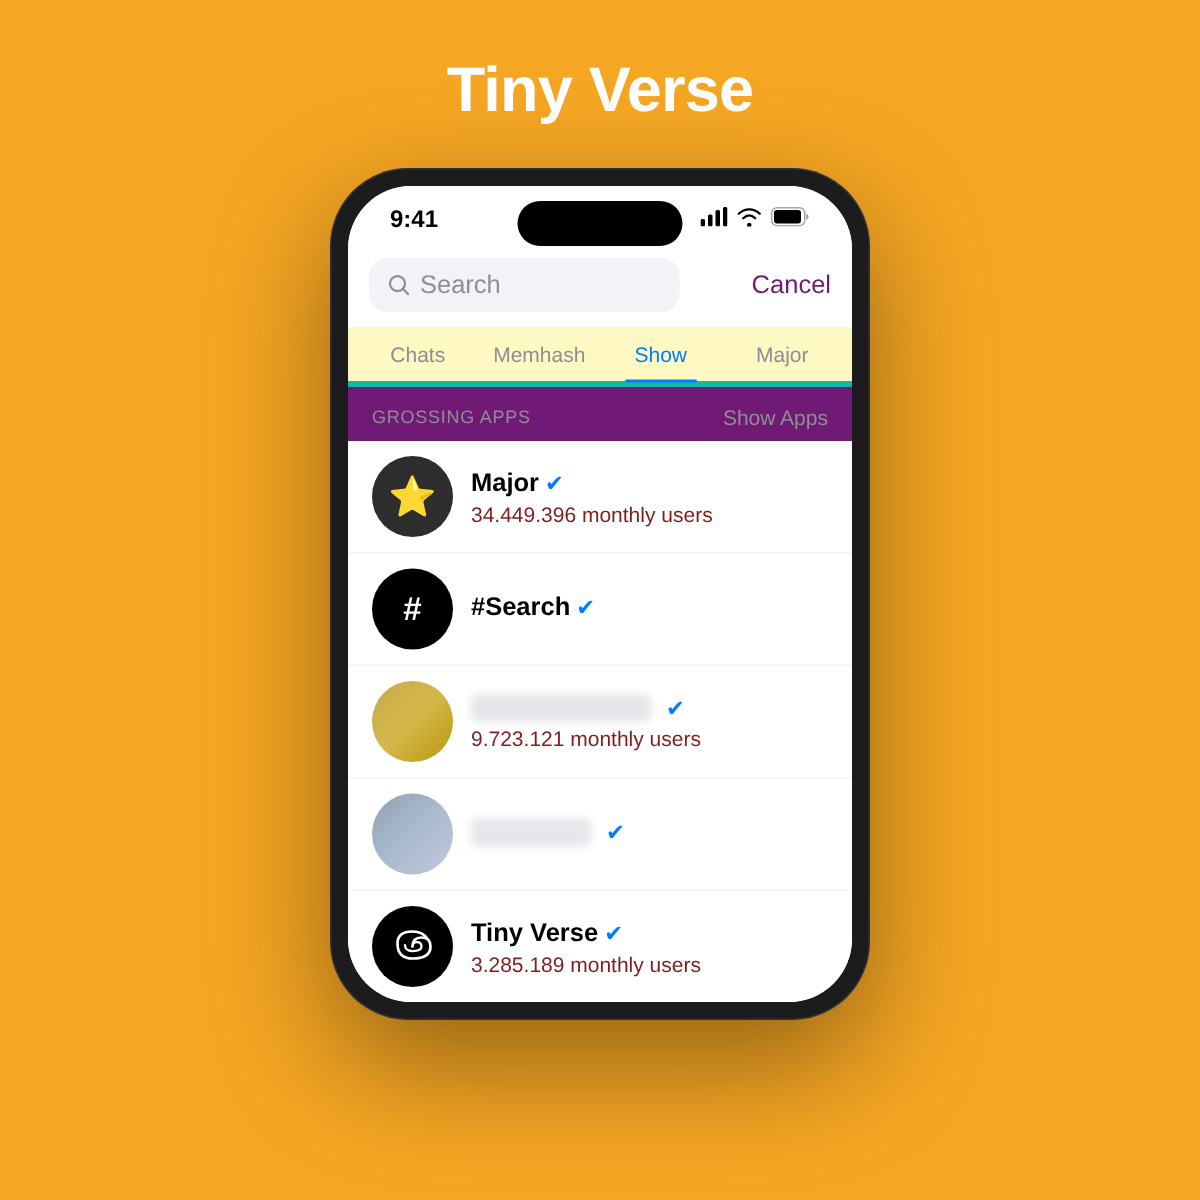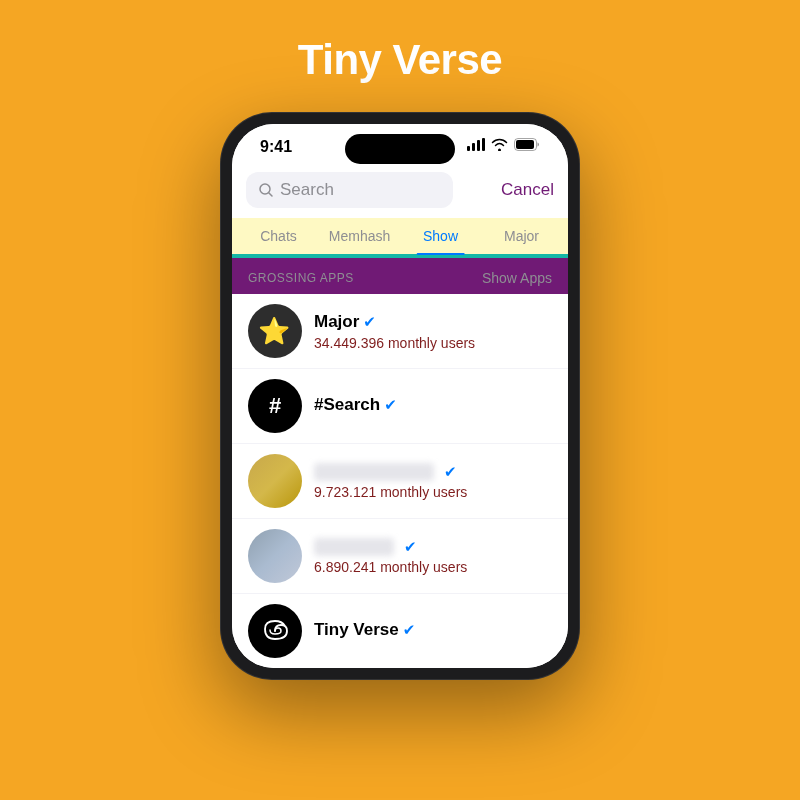--- a/index.html
+++ b/index.html
@@ -358,35 +358,35 @@
         </div>
       </div>
 
       <div class="app-item">
         <div class="app-avatar blue-gray"></div>
         <div class="app-info">
           <div class="app-name-row">
             <span class="blurred-text-sm"></span>
             <span class="verified-badge" style="margin-left:6px;">✔</span>
           </div>
-          <div class="app-users">6.890.241 monthly users</div>
         </div>
       </div>
 
       <div class="app-item">
         <div class="app-avatar black">
           <svg width="30" height="30" viewBox="0 0 30 30" fill="none">
             <path d="M15 15 Q15 9 21 9 Q27 9 27 15 Q27 23 15 23 Q5 23 5 13 Q5 5 15 5 Q22 5 25 10" stroke="white" stroke-width="1.8" fill="none" stroke-linecap="round"></path>
             <path d="M15 15 Q15 12 18 12 Q21 12 21 15 Q21 18 15 18 Q10 18 10 14" stroke="white" stroke-width="1.5" fill="none" stroke-linecap="round"></path>
           </svg>
         </div>
         <div class="app-info">
           <div class="app-name-row">
             <span class="app-name">Tiny Verse</span>
             <span class="verified-badge">✔</span>
           </div>
+          <div class="app-users">3.285.189 monthly users</div>
         </div>
       </div>
 
     </div>
 
   </div>
 </div>
 
 </body></html>

